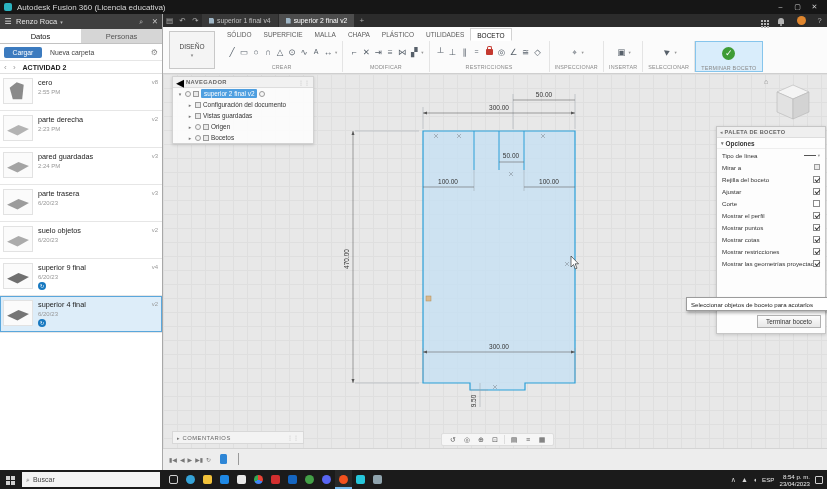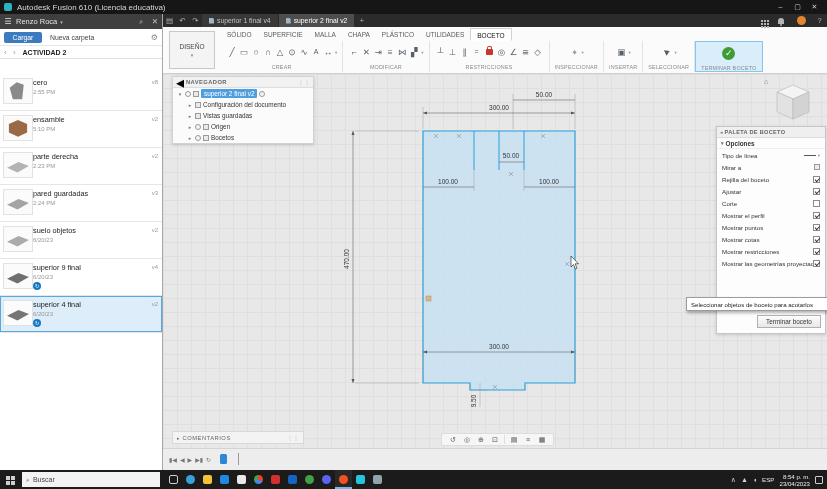--- a/index.html
+++ b/index.html
@@ -42,21 +42,21 @@
   .thumb{width:30px;height:26px;background:#fbfbfb;border:1px solid #e2e2e2;position:relative;flex:none;}
   .shape{position:absolute;inset:1px;}
   .t1{clip-path:polygon(30% 88%,18% 35%,45% 10%,72% 22%,66% 88%);background:#8a8a8a;}
   .t2{clip-path:polygon(15% 70%,15% 32%,50% 14%,85% 32%,85% 70%,50% 90%);background:#9a6a47;}
   .t3{clip-path:polygon(8% 62%,52% 36%,92% 55%,48% 84%);background:#b3b3b3;}
   .t4{clip-path:polygon(8% 62%,52% 36%,92% 55%,48% 84%);background:#a4a4a4;}
   .t5{clip-path:polygon(8% 62%,52% 36%,92% 55%,48% 84%);background:#9c9c9c;}
   .t6{clip-path:polygon(8% 62%,52% 36%,92% 55%,48% 84%);background:#ababab;}
   .t7{clip-path:polygon(8% 62%,52% 36%,92% 55%,48% 84%);background:#6f6f6f;}
   .t8{clip-path:polygon(8% 62%,52% 36%,92% 55%,48% 84%);background:#757575;}
-  .imain{display:flex;flex-direction:column;}
+  .imain{margin-left:5px;display:flex;flex-direction:column;}
   .iname{font-size:7.3px;color:#222;}
   .imeta{font-size:6px;color:#979797;margin-top:2px;}
   .iver{position:absolute;right:4px;top:5px;font-size:6px;color:#9a9a9a;}
   .cbadge{width:8px;height:8px;border-radius:50%;background:#1879c0;color:#fff;font-size:5px;
           line-height:8px;text-align:center;margin-top:2px;}
 
   
   .appbar{position:absolute;left:163px;top:14px;width:664px;height:13px;background:#2b2b2b;
           display:flex;align-items:center;z-index:25;}
   .abicon{width:13px;text-align:center;color:#b5b5b5;font-size:7.5px;}
@@ -185,36 +185,40 @@
   .clock{text-align:right;color:#ececec;font-size:6.1px;line-height:7px;}
   .notif{width:8px;height:8px;border:1px solid #cfcfcf;border-radius:1px;}
 </style>
 </head>
 <body>
 
 <div id="root">
 
   <div class="titlebar">
     <span class="appicon"></span>
-    <span class="titletext">Autodesk Fusion 610 (Licencia educativa)</span>
+    <span class="titletext">Autodesk Fusion 360 (Licencia educativa)</span>
     <span class="winctl">
       <span>–</span>
       <span>▢</span>
       <span>✕</span>
     </span>
   </div>
 
   <div class="dpanel">
     <div class="dphead">
       <span class="burger">☰</span>
       <span class="uname">Renzo Roca</span>
       <span class="caret">▾</span>
       <span class="hicon">⌕</span>
       <span class="hicon">✕</span>
     </div>
+    <div class="dptabs">
+      <span class="dptab on">Datos</span>
+      <span class="dptab">Personas</span>
+    </div>
     <div class="dpactions">
       <span class="btn-cargar">Cargar</span>
       <span class="newfolder">Nueva carpeta</span>
       <span class="gear">⚙</span>
     </div>
     <div class="dpcrumb">
       <span class="crumb-arrows">‹ ›</span>
       <span class="crumb-label">ACTIVIDAD 2</span>
     </div>
     <div class="dplist">
@@ -223,45 +227,45 @@
             <span class="shape t1"></span>
           </span>
         <span class="imain">
             <span class="iname">cero</span>
         <span class="imeta">2:55 PM</span>
           </span>
         <span class="iver">v8</span>
       </div>
       <div class="item">
         <span class="thumb">
-            <span class="shape t2"></span>
-          </span>
-        <span class="imain">
-            <span class="iname">ensamble</span>
-        <span class="imeta">5:10 PM</span>
-          </span>
-        <span class="iver">v2</span>
-      </div>
-      <div class="item">
-        <span class="thumb">
             <span class="shape t3"></span>
           </span>
         <span class="imain">
             <span class="iname">parte derecha</span>
         <span class="imeta">2:23 PM</span>
           </span>
         <span class="iver">v2</span>
       </div>
       <div class="item">
         <span class="thumb">
             <span class="shape t4"></span>
           </span>
         <span class="imain">
             <span class="iname">pared guardadas</span>
         <span class="imeta">2:24 PM</span>
+          </span>
+        <span class="iver">v3</span>
+      </div>
+      <div class="item">
+        <span class="thumb">
+            <span class="shape t5"></span>
+          </span>
+        <span class="imain">
+            <span class="iname">parte trasera</span>
+        <span class="imeta">6/20/23</span>
           </span>
         <span class="iver">v3</span>
       </div>
       <div class="item">
         <span class="thumb">
             <span class="shape t6"></span>
           </span>
         <span class="imain">
             <span class="iname">suelo objetos</span>
         <span class="imeta">6/20/23</span>

